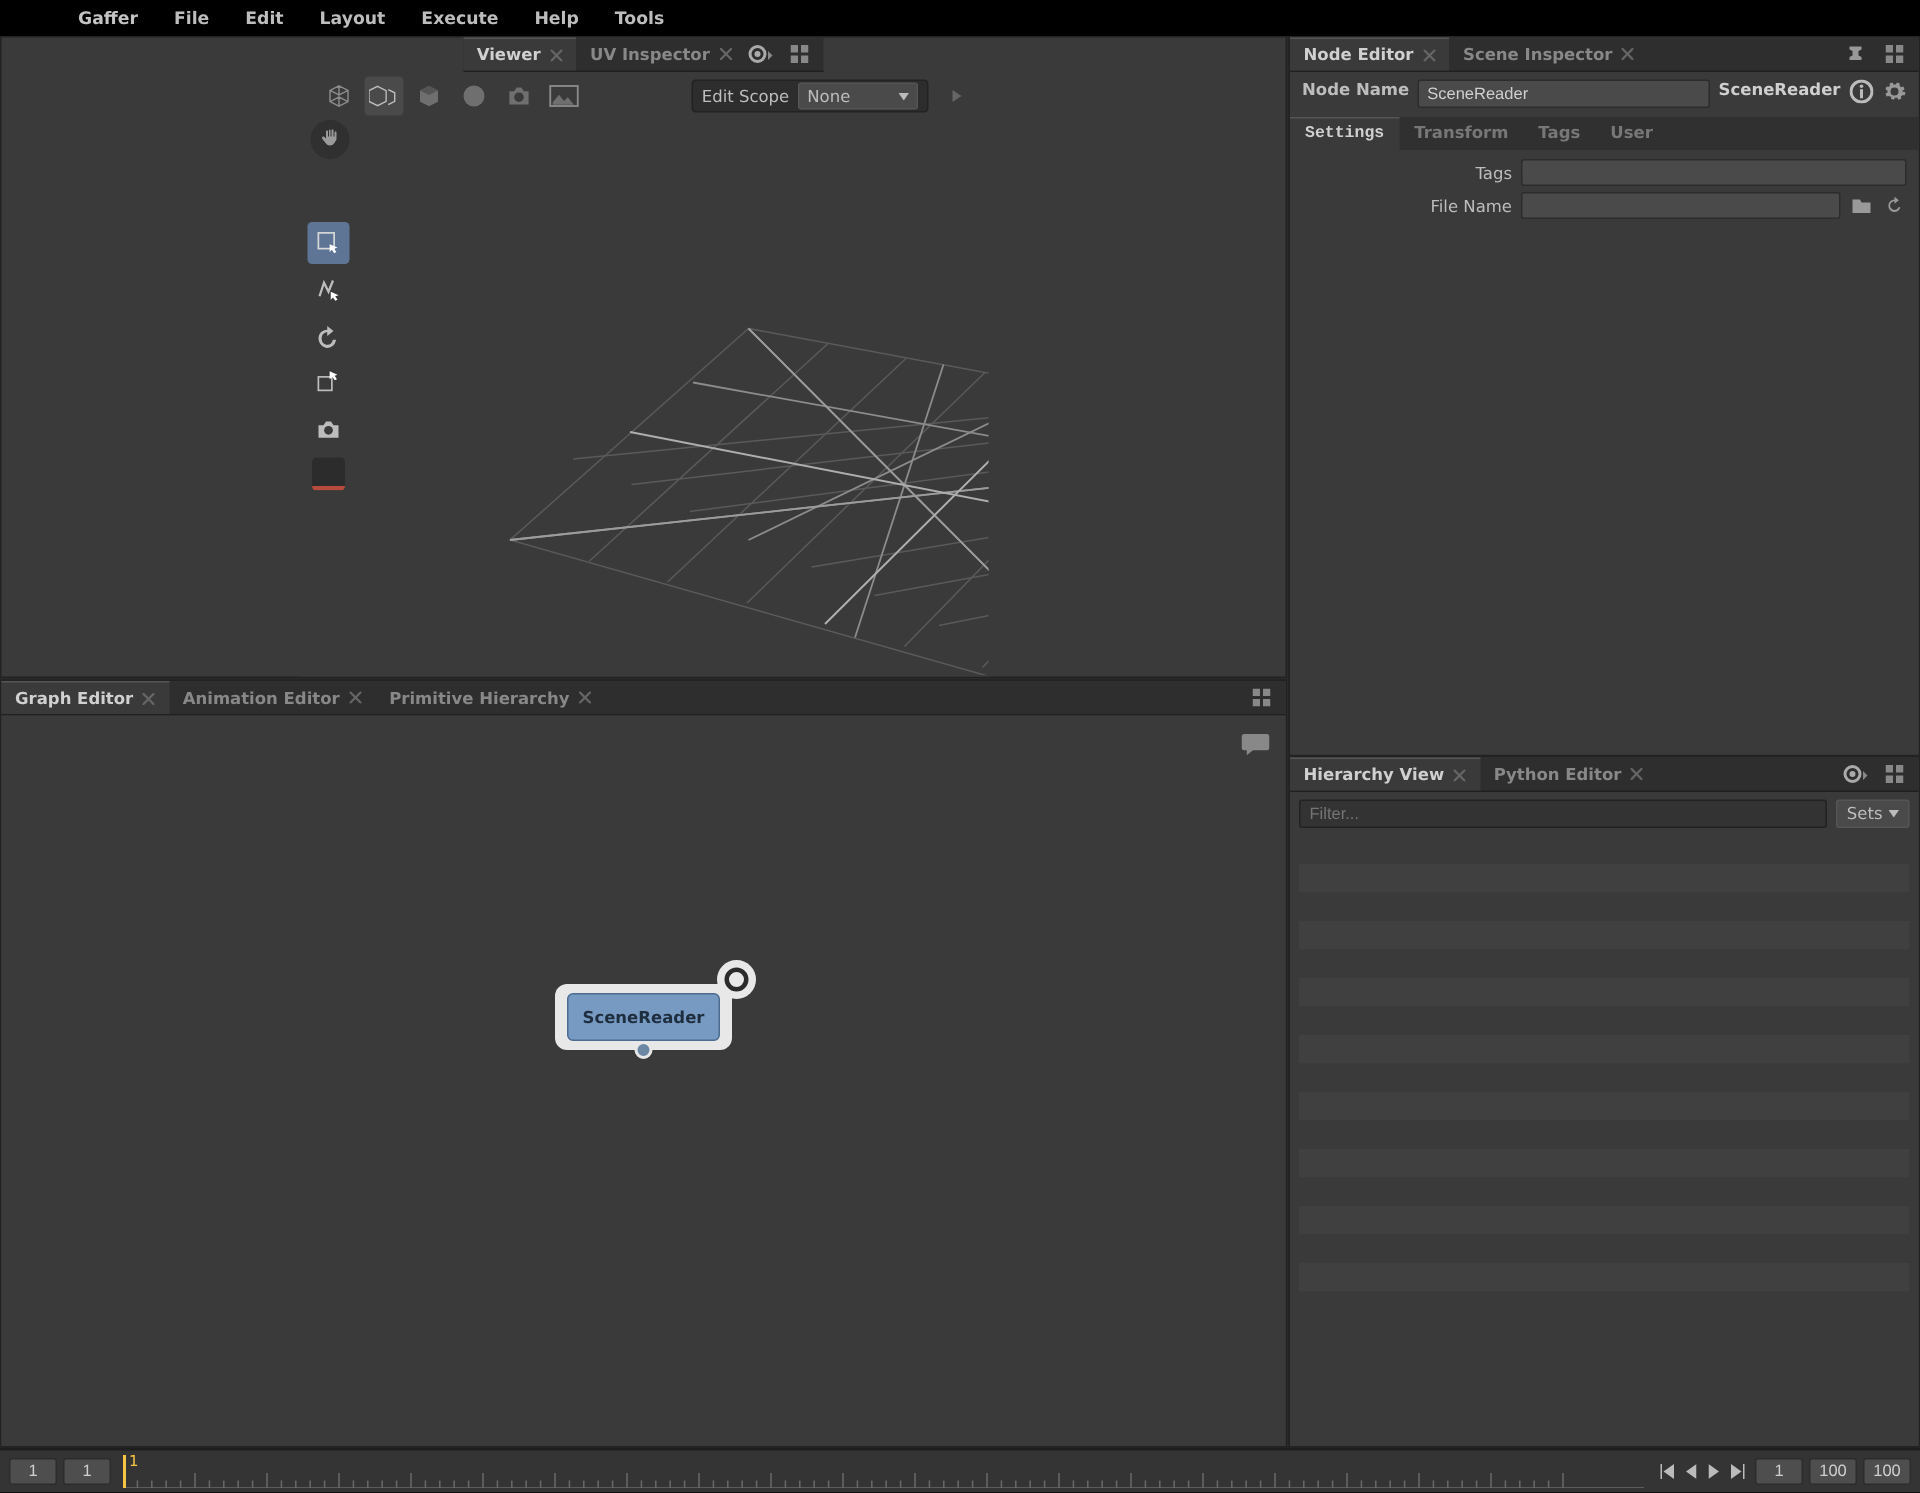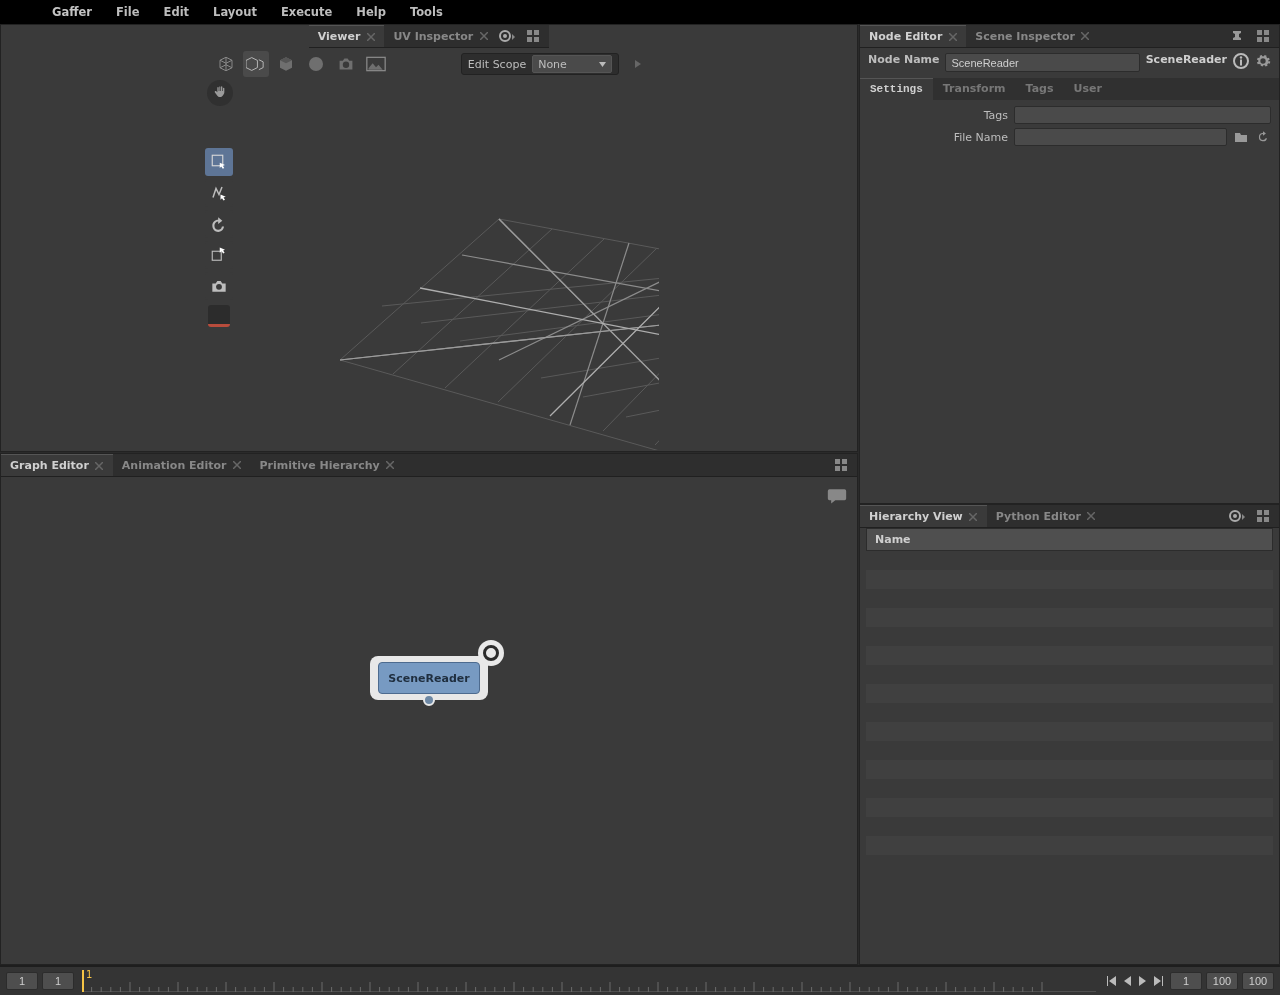--- a/index.html
+++ b/index.html
@@ -455,21 +455,29 @@
             <svg width="12" height="12">
               <rect x="0" y="0" width="5" height="5" fill="#888"></rect>
               <rect x="7" y="0" width="5" height="5" fill="#888"></rect>
               <rect x="0" y="7" width="5" height="5" fill="#888"></rect>
               <rect x="7" y="7" width="5" height="5" fill="#888"></rect>
             </svg>
           </span>
       </div>
     </div>
     <div class="hier-body">
-      <div class="hier-header">Name</div>
+      <div class="hier-filter">
+        <input placeholder="Filter..." style="">
+        <div class="sets">
+          <span>Sets</span>
+          <svg width="7" height="5">
+              <path d="M0 0h7L3.5 5z" fill="#bbb"></path>
+            </svg>
+        </div>
+      </div>
       <div class="hier-rows">
         <div class="hier-row"></div>
         <div class="hier-row"></div>
         <div class="hier-row"></div>
         <div class="hier-row"></div>
         <div class="hier-row"></div>
         <div class="hier-row"></div>
         <div class="hier-row"></div>
         <div class="hier-row"></div>
         <div class="hier-row"></div>

